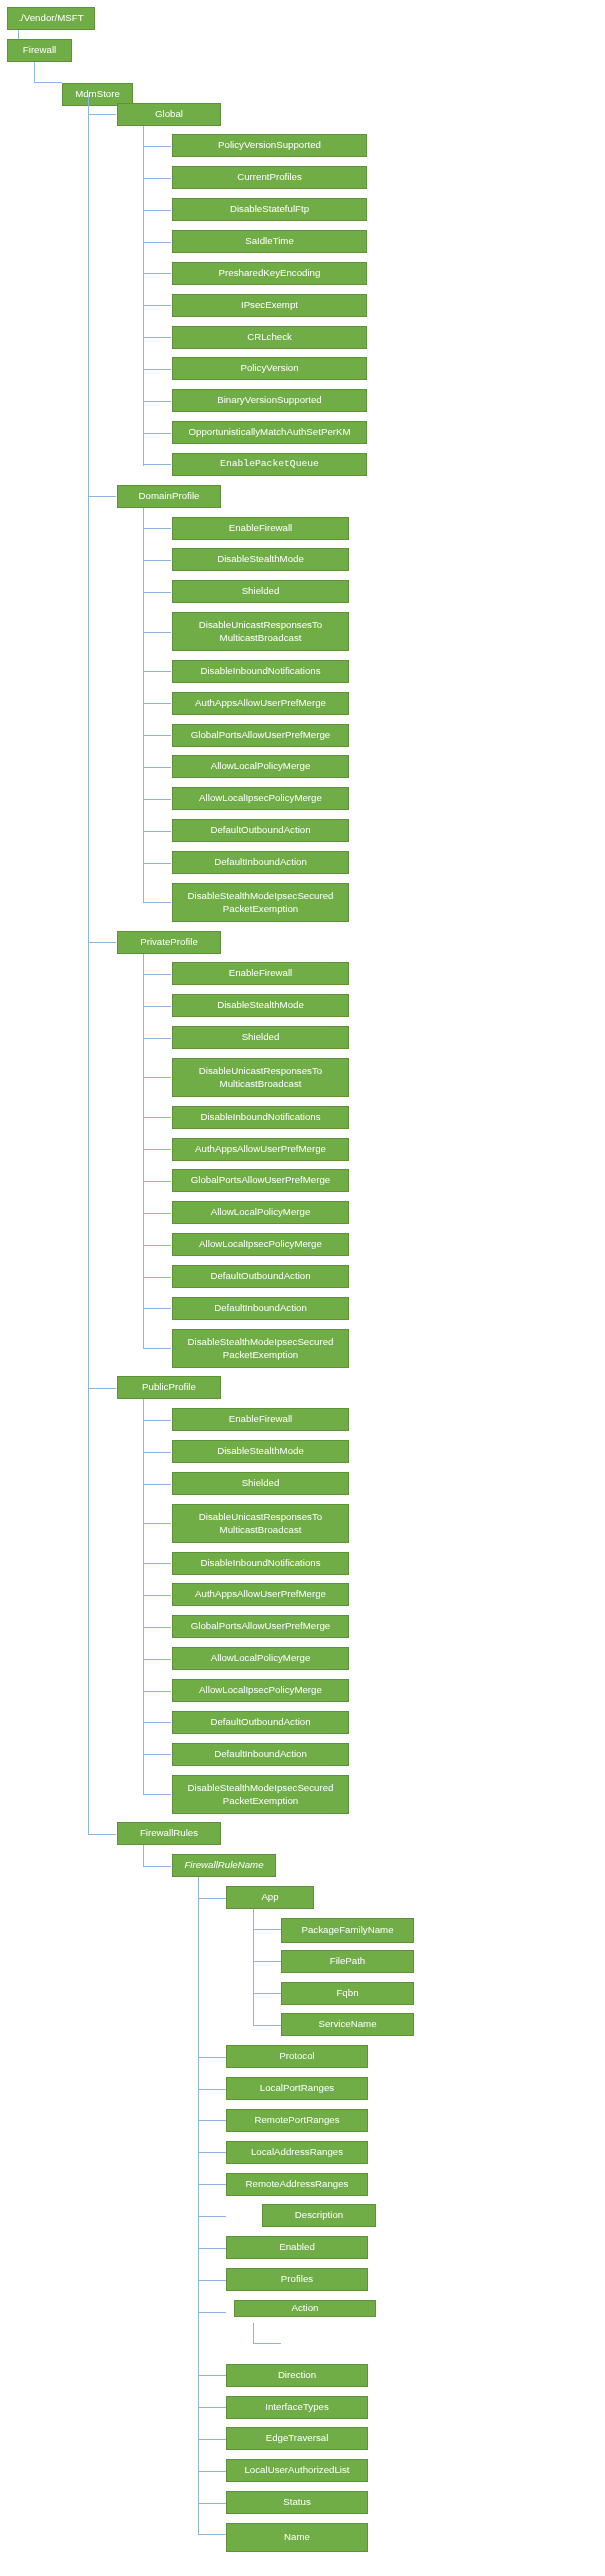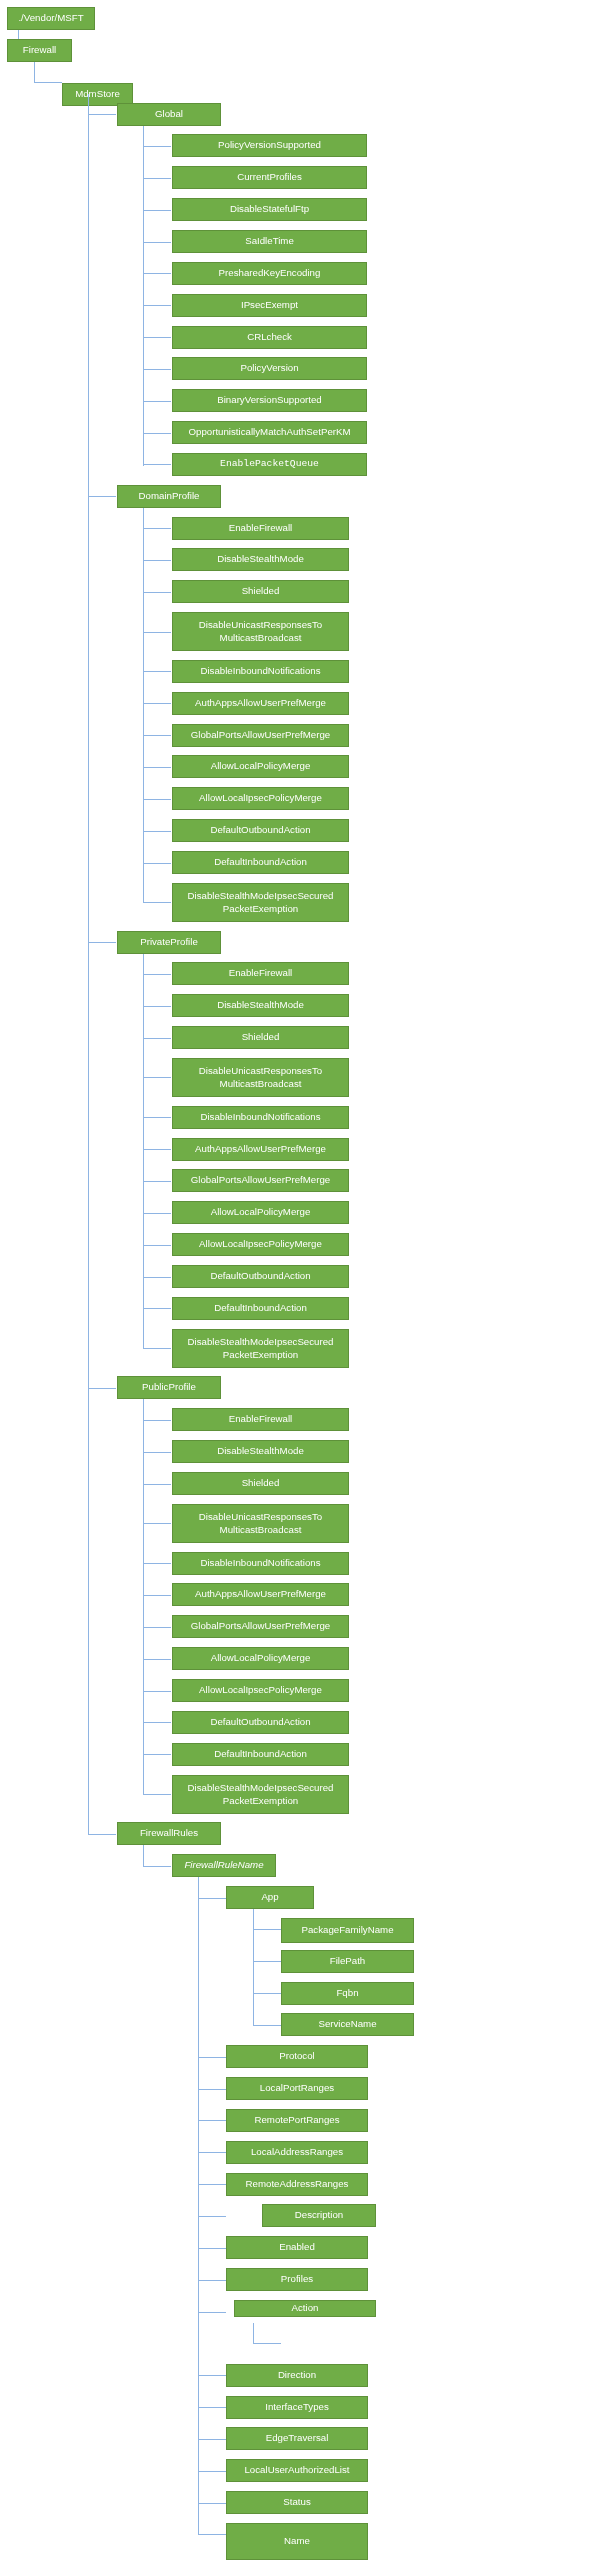--- a/index.html
+++ b/index.html
@@ -200,15 +200,15 @@
     <div class="node" style="left: 226px; top: 2236px; width: 142px; height: 23px;">Enabled</div>
     <div class="node" style="left: 226px; top: 2268px; width: 142px; height: 23px;">Profiles</div>
     <div class="node" style="left: 226px; top: 2300px; width: 142px; height: 17px; margin-left: 8px;">Action</div>
     <div class="conn" style="left: 253px; top: 2323px; width: 0.9px; height: 21px;"></div>
     <div class="conn" style="left: 253px; top: 2343px; width: 28px; height: 0.9px;"></div>
     <div class="node" style="left: 226px; top: 2364px; width: 142px; height: 23px;">Direction</div>
     <div class="node" style="left: 226px; top: 2396px; width: 142px; height: 23px;">InterfaceTypes</div>
     <div class="node" style="left: 226px; top: 2427px; width: 142px; height: 23px;">EdgeTraversal</div>
     <div class="node" style="left: 226px; top: 2459px; width: 142px; height: 23px;">LocalUserAuthorizedList</div>
     <div class="node" style="left: 226px; top: 2491px; width: 142px; height: 23px;">Status</div>
-    <div class="node" style="left: 226px; top: 2523px; width: 142px; height: 37px;">Name</div>
+    <div class="node" style="left: 226px; top: 2523px; width: 142px; height: 29px;">Name</div>
   </div>
 
 
 </body></html>

